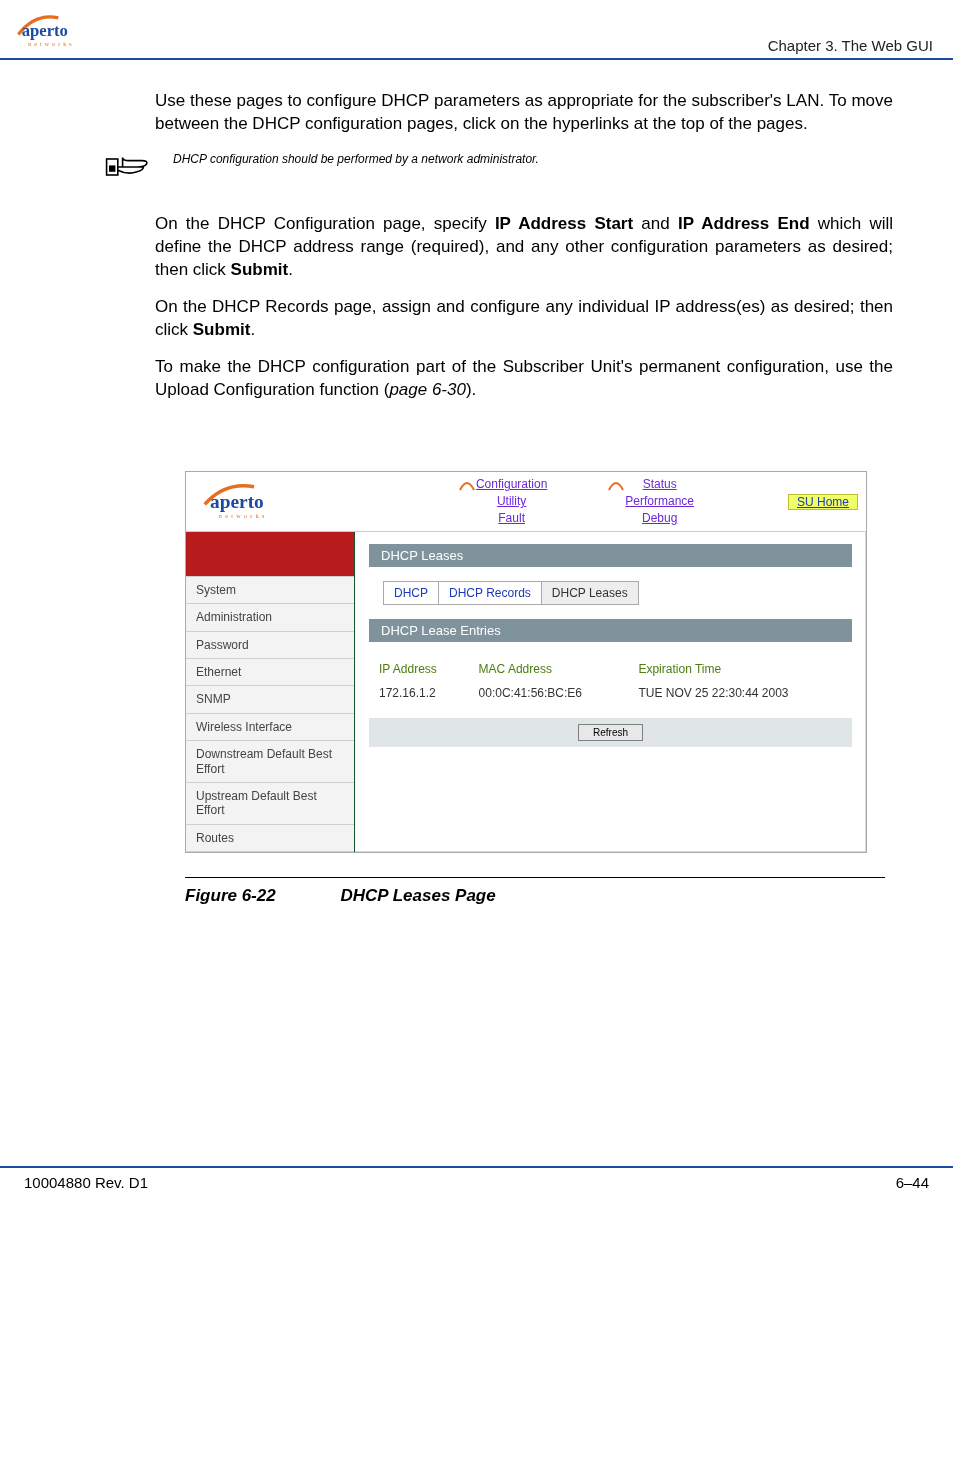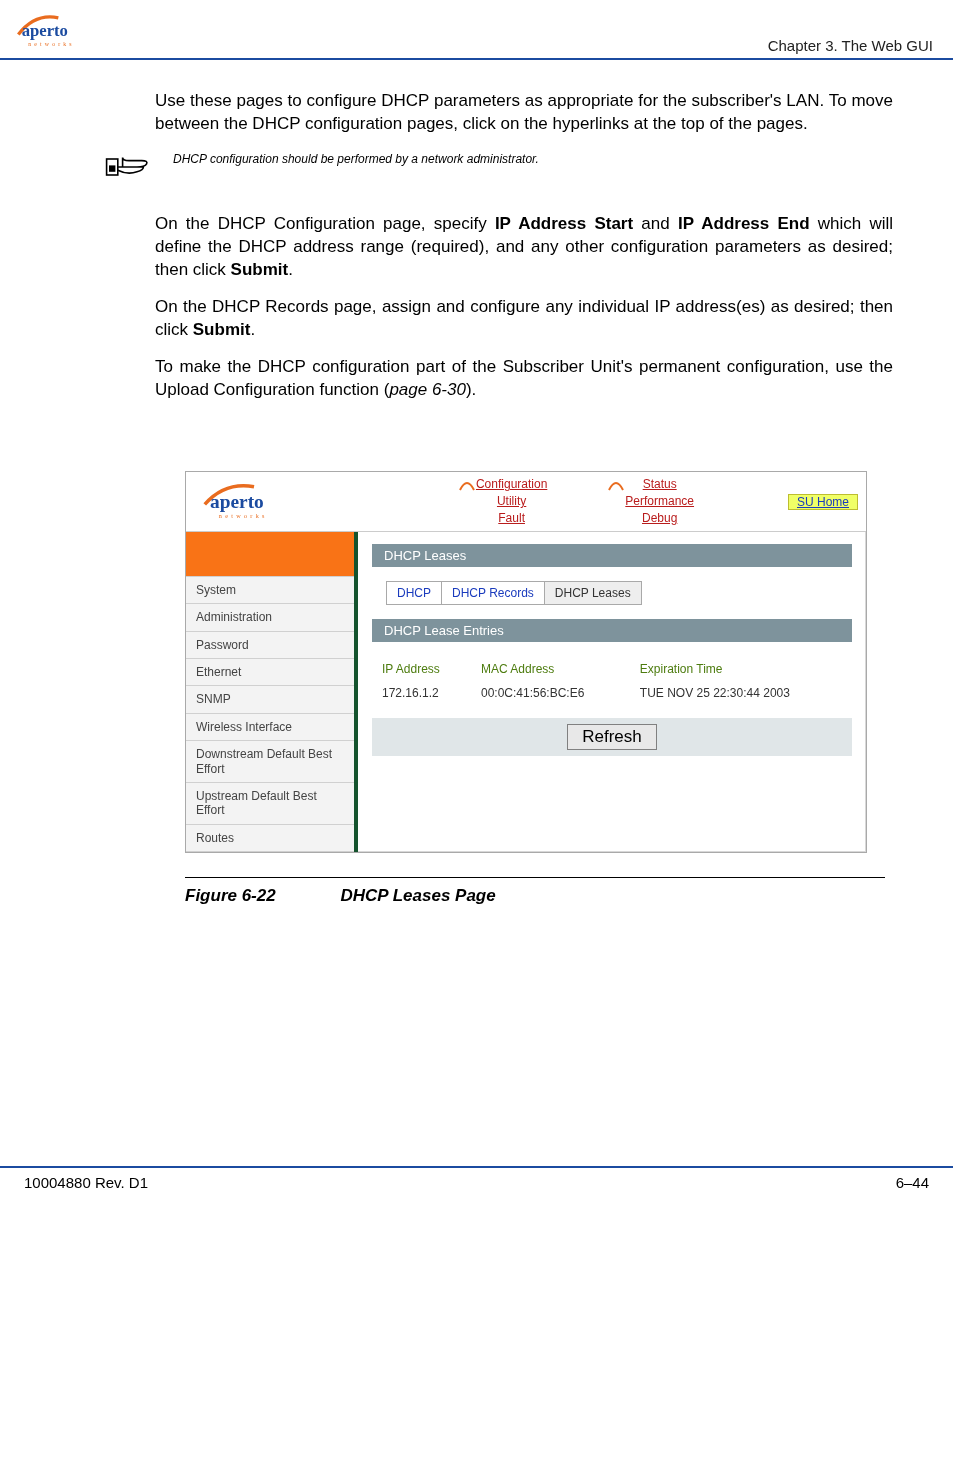--- a/index.html
+++ b/index.html
@@ -42,33 +42,33 @@
     display: flex;
     align-items: center;
     background: #fff;
     border-bottom: 1px solid #ccc;
     padding: 4px 8px;
   }
   .ss-logo { flex: 0 0 200px; }
   .ss-logo svg { width: 150px; height: 44px; }
   .ss-navgroup { display: flex; gap: 60px; flex: 1; justify-content: center; }
   .ss-navcol { display: flex; flex-direction: column; align-items: center; line-height: 1.4; }
-  .ss-navcol a { color: #b91c1c; text-decoration: underline; font-size: 12px; }
+  .ss-navcol a { color: #6d28d9; text-decoration: underline; font-size: 12px; }
   .ss-arc { width: 18px; height: 14px; display: inline-block; margin-top: 2px; }
   .ss-home-btn {
     background: #f0ff66;
     border: 1px solid #bdbd30;
     color: #1a3bbd;
     text-decoration: underline;
     font-size: 12px;
     padding: 0 8px;
     margin-left: 30px;
   }
   .ss-body { display: flex; }
-  .ss-sidebar { width: 168px; border-right: 4px solid #14532d; background: #f97316; }
+  .ss-sidebar { width: 168px; border-right: 1px solid #14532d; background: #b91c1c; }
   .ss-sidebar-spacer { height: 44px; border-bottom: 1px solid #d0d0d0; }
   .ss-sidebar-item {
     display: block;
     padding: 6px 10px;
     font-size: 12px;
     color: #444;
     background: #f3f3f3;
     border-bottom: 1px solid #d0d0d0;
     line-height: 1.2;
     cursor: pointer;
@@ -85,21 +85,21 @@
   .ss-tabs { display: inline-flex; border: 1px solid #a9a9a9; margin: 0 0 10px 14px; font-size: 12px; }
   .ss-tab { padding: 4px 10px; border-right: 1px solid #a9a9a9; color: #1a3bbd; cursor: pointer; background: #fff; }
   .ss-tab:last-child { border-right: none; }
   .ss-tab.active { color: #333; background: #eee; }
   .ss-table { width: 100%; margin-top: 4px; font-size: 12px; }
   .ss-table th, .ss-table td { text-align: left; padding: 4px 8px; font-weight: normal; color: #333; }
   .ss-table th { color: #4d7c0f; }
   .ss-refresh-row { background: #e0e6e8; text-align: center; padding: 6px 0; margin-top: 12px; }
   .ss-refresh-btn {
     font-family: Tahoma, sans-serif;
-    font-size: 17px;
+    font-size: 10px;
     padding: 2px 14px;
     background: #e8e8e8;
     border: 1px solid #808080;
     cursor: pointer;
     text-align: right;
   }
   .figure-rule { border: 0; border-top: 1px solid #000; margin: 24px 0 8px 30px; width: 700px; }
   .figure-caption { font-weight: bold; font-style: italic; font-size: 17px; margin-left: 30px; }
   .figure-caption .fig-title { font-style: italic; margin-left: 60px; }
   .page-footer {

